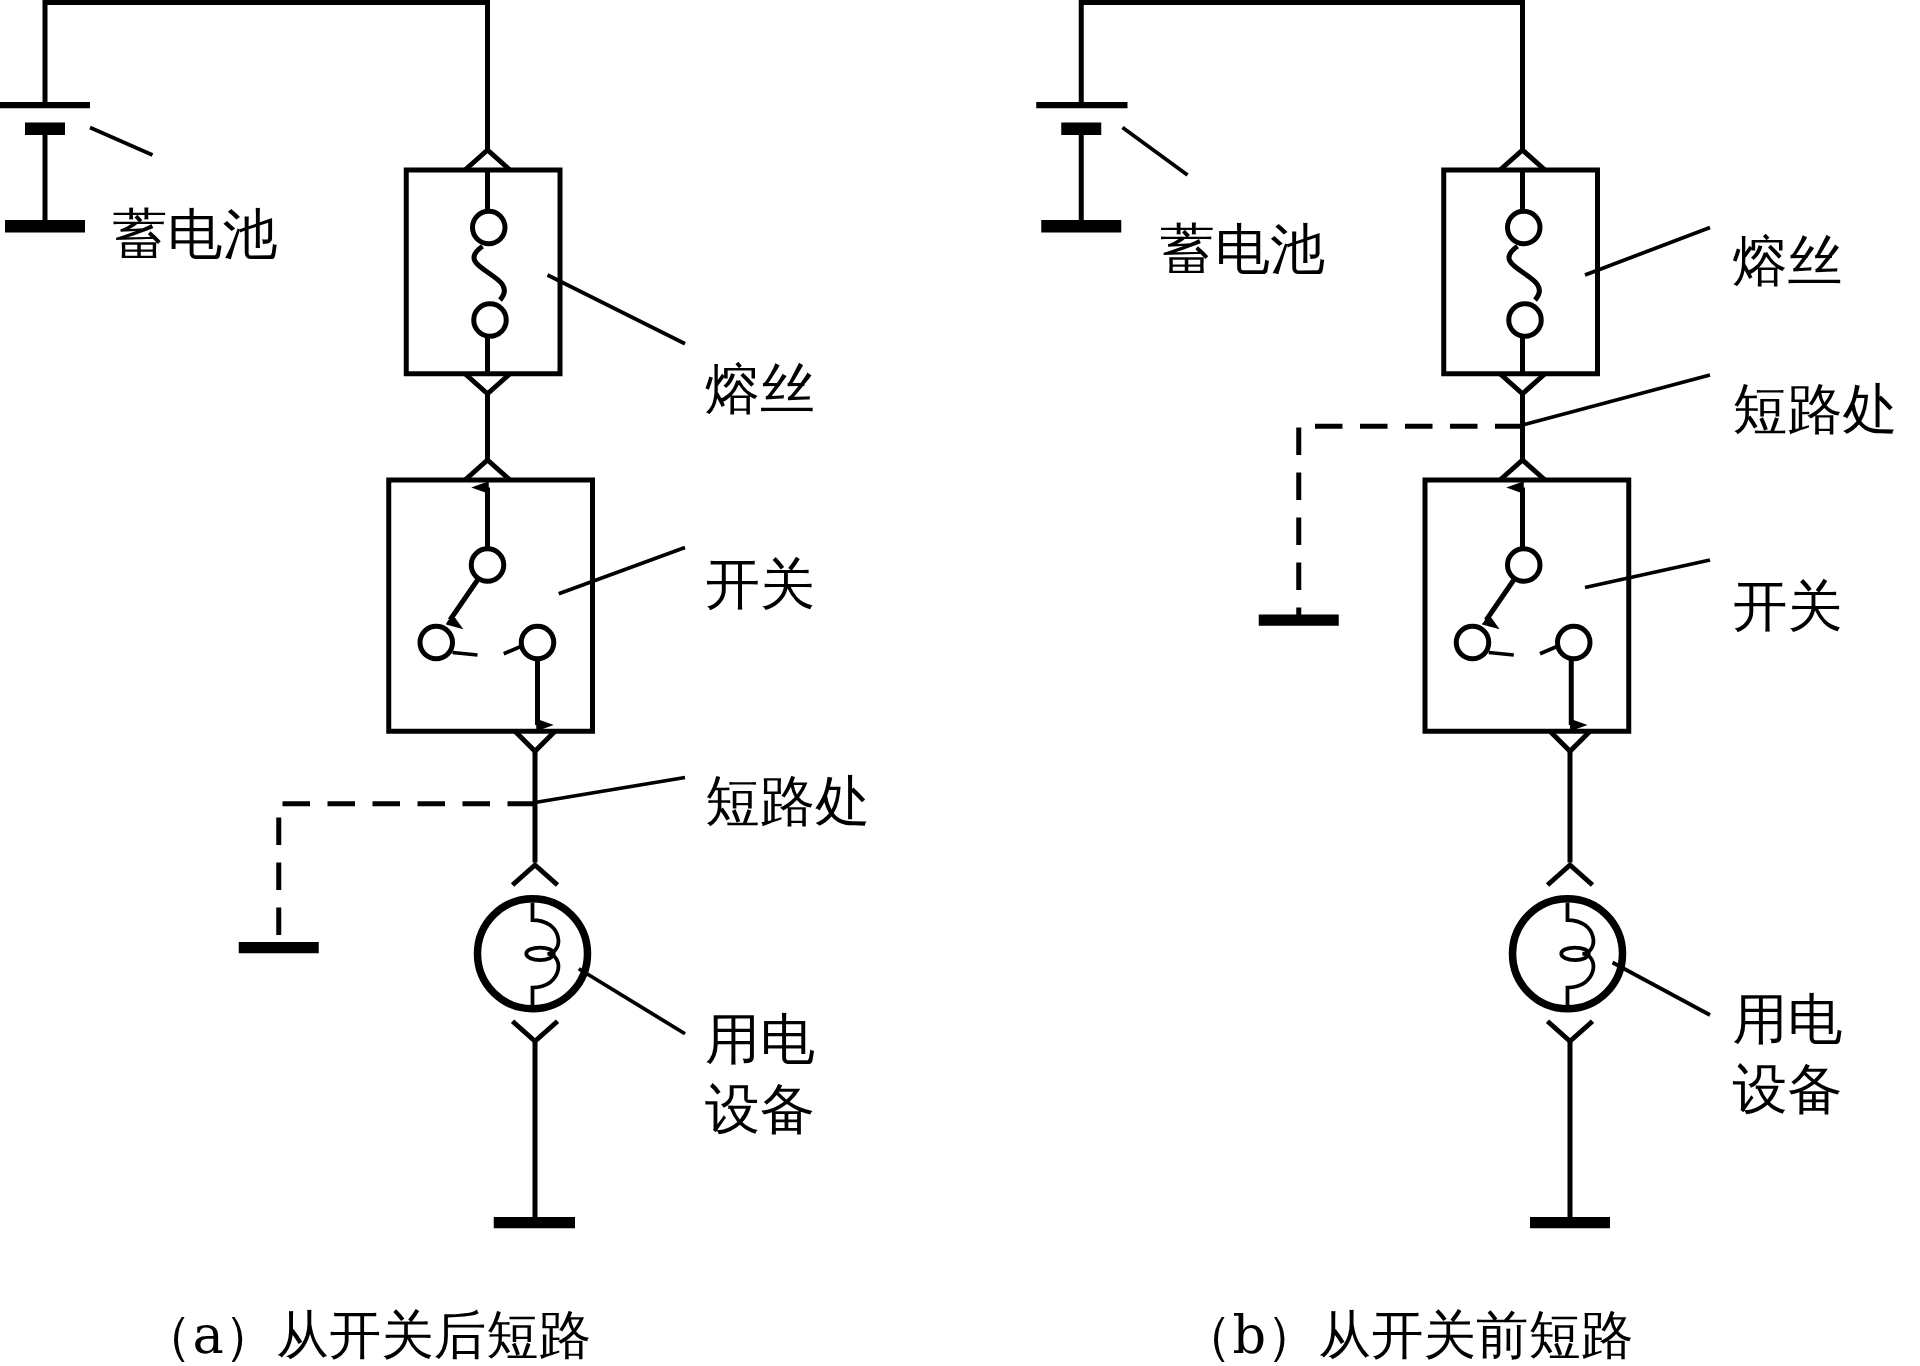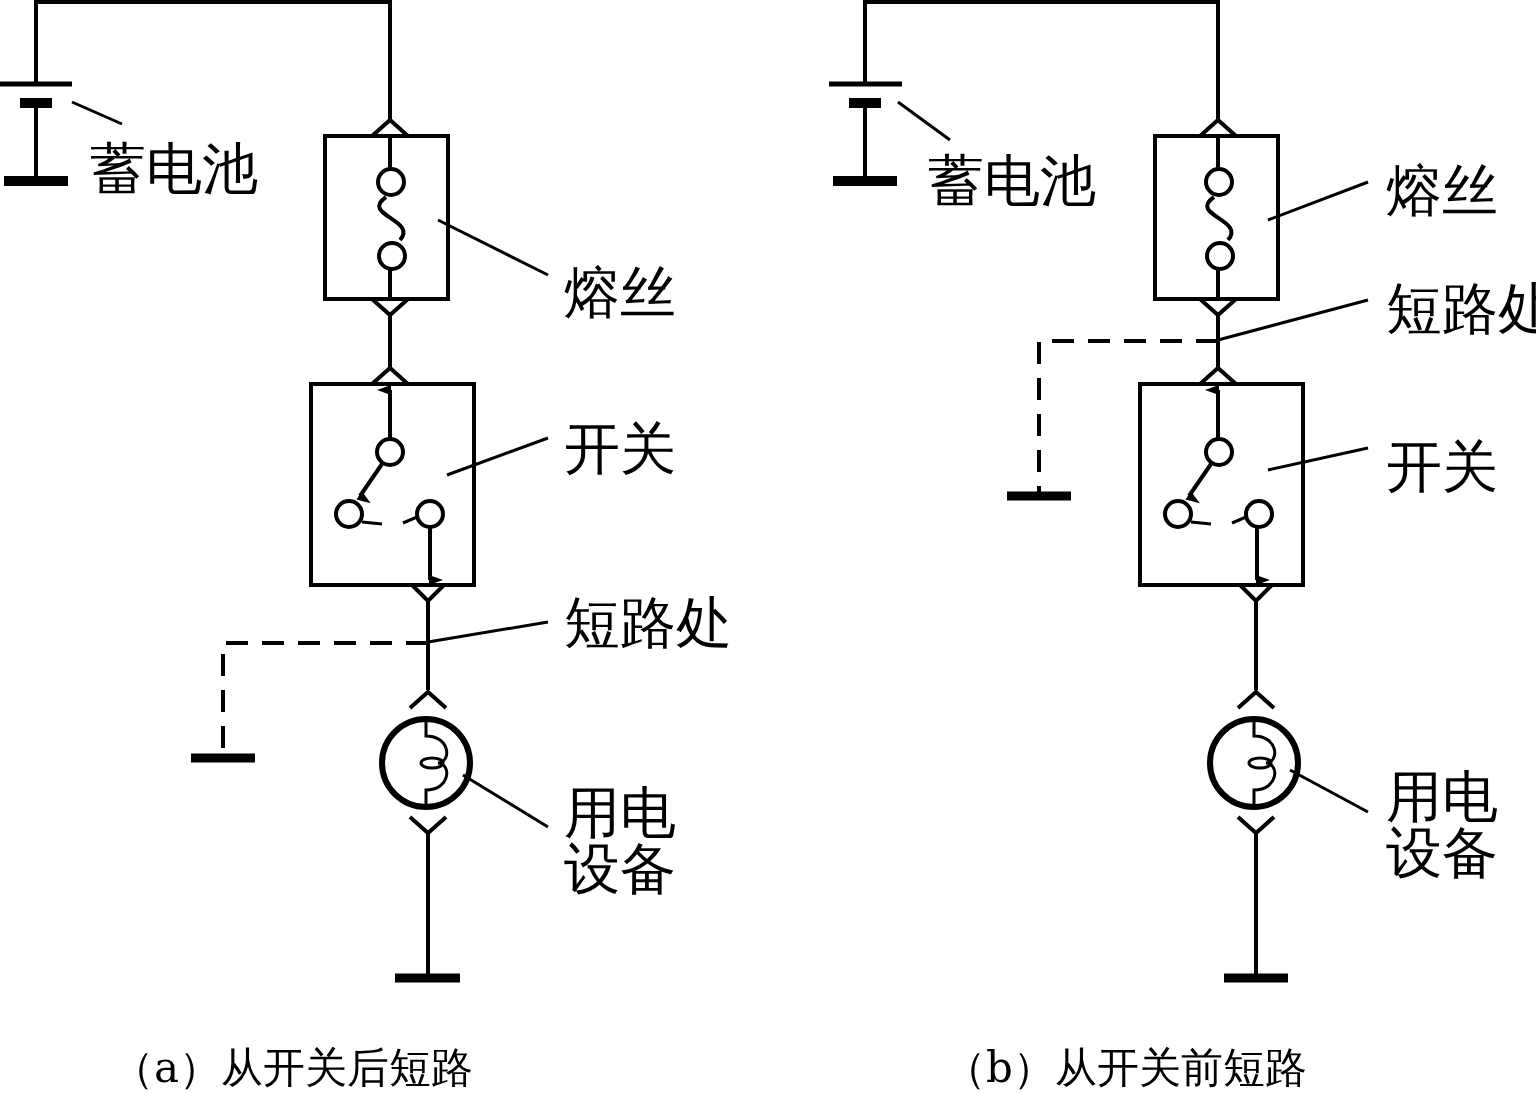--- a/index.html
+++ b/index.html
@@ -1,18 +1,18 @@
 <!DOCTYPE html>
 <html><head>
 <meta charset="utf-8">
 <style>
   html, body { margin:0; padding:0; background:#ffffff; }
   body { width:1536px; height:1093px; position:relative; overflow:hidden; }
   svg { position:absolute; left:0; top:0; }
-  .lbl { position:absolute; font-family:Liberation Sans, sans-serif; font-size:56px; color:#000; line-height:1.1; white-space:nowrap; }
+  .lbl { position:absolute; font-family:Liberation Serif, serif; font-size:44px; color:#000; line-height:1.1; white-space:nowrap;margin-top:26px; }
   .cap { position:absolute; font-family:"DejaVu Serif", "Liberation Serif", serif; font-size:42px; color:#000; white-space:nowrap; }
 </style>
 </head>
 <body>
 
 <svg width="1536" height="1093" viewBox="0 0 1536 1093">
   <defs>
     <marker id="arr" markerWidth="10" markerHeight="14" refX="5" refY="13" orient="auto" markerUnits="userSpaceOnUse">
       <path d="M0,14 L5,0 L10,14 Z" fill="#000"></path>
     </marker>

